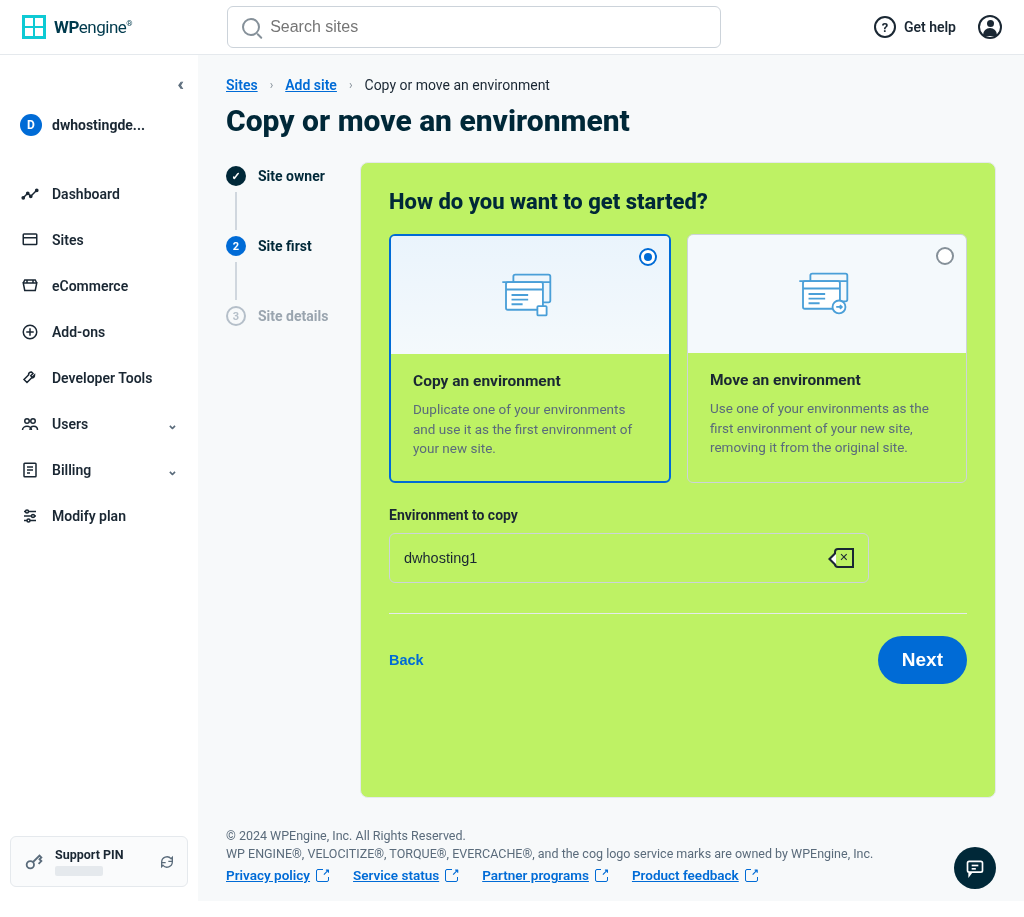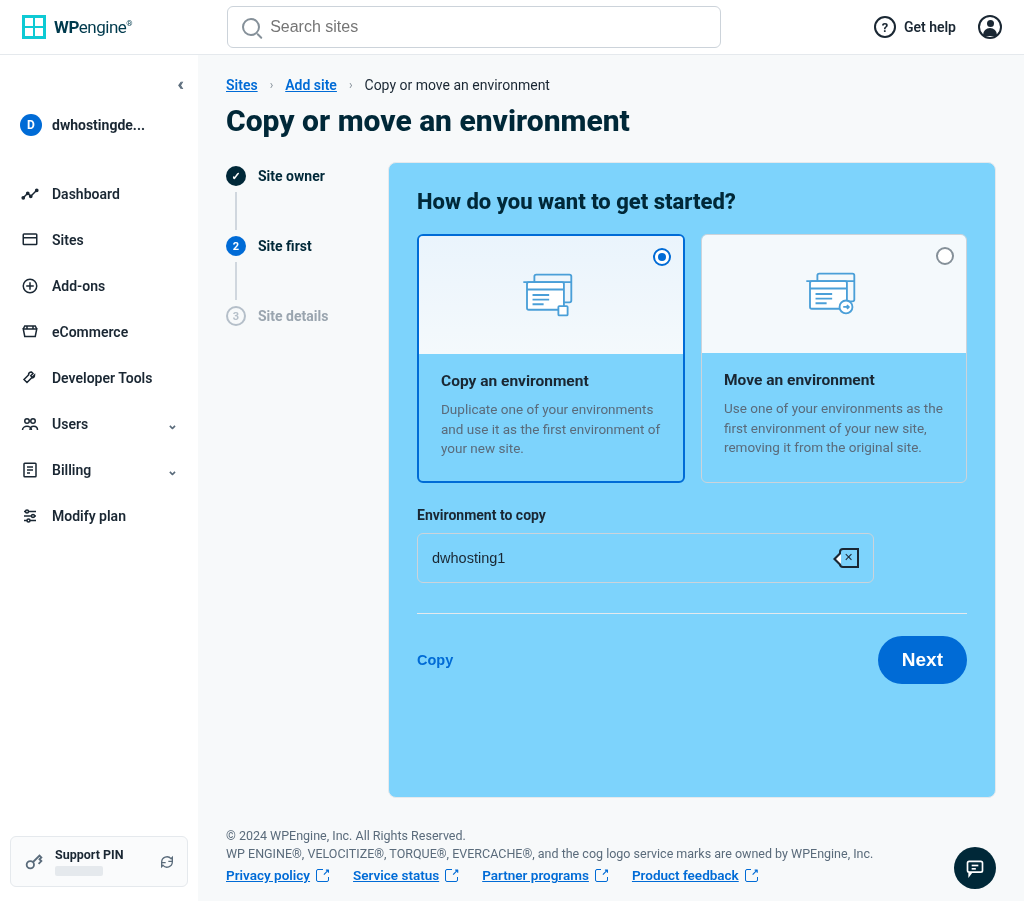--- a/index.html
+++ b/index.html
@@ -49,21 +49,21 @@
 .stepper { width: 110px; padding-top: 4px; }
 .step { display: flex; align-items: center; gap: 12px; font-size: 14px; font-weight: 700; }
 .step-circ { width: 20px; height: 20px; border-radius: 50%; display: flex; align-items: center; justify-content: center; font-size: 11px; font-weight: 700; flex-shrink: 0; }
 .step.done .step-circ { background: #002838; color: #fff; }
 .step.active .step-circ { background: #006bd6; color: #fff; }
 .step.future .step-circ { border: 2px solid #b5bfc9; color: #b5bfc9; }
 .step.done span, .step.active span { color: #002838; }
 .step.future span { color: #9aa5af; }
 .step-line { width: 2px; height: 38px; background: #d0d7de; margin: 6px 0 6px 9px; }
 
-.card { flex: 1; background: #7dd3fc; border: 1px solid #e5e9ed; border-radius: 8px; padding: 26px 28px; display: flex; flex-direction: column; margin-left: 28px; }
+.card { flex: 1; background: #bef264; border: 1px solid #e5e9ed; border-radius: 8px; padding: 26px 28px; display: flex; flex-direction: column; }
 .card h2 { font-size: 22px; font-weight: 800; color: #002838; margin-bottom: 20px; }
 .options { display: flex; gap: 16px; margin-bottom: 24px; }
 .opt { flex: 1; border: 1px solid #ccd3da; border-radius: 6px; overflow: hidden; cursor: pointer; position: relative; }
 .opt.selected { border: 2px solid #006bd6; }
 .opt-top { height: 118px; background: #f4f9fc; display: flex; align-items: center; justify-content: center; }
 .opt.selected .opt-top { background: linear-gradient(180deg,#eaf4fc 0%,#f4f9fc 100%); }
 .opt-body { padding: 18px 22px 22px; }
 .opt-body h3 { font-size: 15.5px; font-weight: 700; color: #1a2733; margin-bottom: 10px; }
 .opt-body p { font-size: 13.5px; color: #5a6b7b; line-height: 1.45; }
 .radio { position: absolute; top: 12px; right: 12px; width: 18px; height: 18px; border: 2px solid #859099; border-radius: 50%; background: #fff; }
@@ -143,37 +143,37 @@
             <svg viewBox="0 0 24 24" width="18" height="18" fill="none" stroke="currentColor" stroke-width="2">
               <rect x="3" y="4" width="18" height="14" rx="1"></rect>
               <line x1="3" y1="9" x2="21" y2="9"></line>
             </svg>
           </span>
           <span>Sites</span>
         </div>
       <div class="nav-item">
           <span class="ico">
             <svg viewBox="0 0 24 24" width="18" height="18" fill="none" stroke="currentColor" stroke-width="2">
-              <circle cx="12" cy="12" r="9"></circle>
-              <line x1="12" y1="7" x2="12" y2="17"></line>
-              <line x1="7" y1="12" x2="17" y2="12"></line>
-            </svg>
-          </span>
-          <span>Add-ons</span>
-        </div>
-      <div class="nav-item">
-          <span class="ico">
-            <svg viewBox="0 0 24 24" width="18" height="18" fill="none" stroke="currentColor" stroke-width="2">
               <path d="M3 8h18l-2 10H5L3 8z"></path>
               <path d="M3 8l2-4h14l2 4"></path>
               <line x1="8" y1="4" x2="8" y2="8"></line>
               <line x1="16" y1="4" x2="16" y2="8"></line>
             </svg>
           </span>
           <span>eCommerce</span>
+        </div>
+      <div class="nav-item">
+          <span class="ico">
+            <svg viewBox="0 0 24 24" width="18" height="18" fill="none" stroke="currentColor" stroke-width="2">
+              <circle cx="12" cy="12" r="9"></circle>
+              <line x1="12" y1="7" x2="12" y2="17"></line>
+              <line x1="7" y1="12" x2="17" y2="12"></line>
+            </svg>
+          </span>
+          <span>Add-ons</span>
         </div>
       <div class="nav-item">
           <span class="ico">
             <svg viewBox="0 0 24 24" width="18" height="18" fill="none" stroke="currentColor" stroke-width="2">
               <path d="M14 4a4 4 0 0 0-4 4l-6 6 4 4 6-6a4 4 0 0 0 4-4l-3 3-2-2 3-3z"></path>
             </svg>
           </span>
           <span>Developer Tools</span>
         </div>
       <div class="nav-item">
@@ -305,21 +305,21 @@
         </div>
 
         <div class="field-label">Environment to copy</div>
         <div class="field">
           <input type="text" value="dwhosting1" style="">
           <span class="clear-btn">✕</span>
         </div>
 
         <div class="divider"></div>
         <div class="actions">
-          <button class="back-btn">Copy</button>
+          <button class="back-btn">Back</button>
           <button class="next-btn">Next</button>
         </div>
       </div>
     </div>
 
     <div class="footer">
       <div class="footer-line1">© 2024 WPEngine, Inc. All Rights Reserved.</div>
       <div>WP ENGINE®, VELOCITIZE®, TORQUE®, EVERCACHE®, and the cog logo service marks are owned by WPEngine, Inc.</div>
       <div class="footer-links">
         <a href="#">

